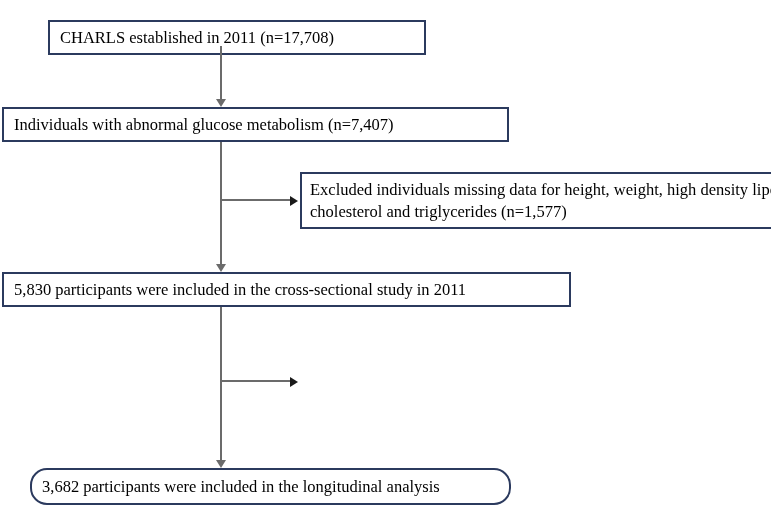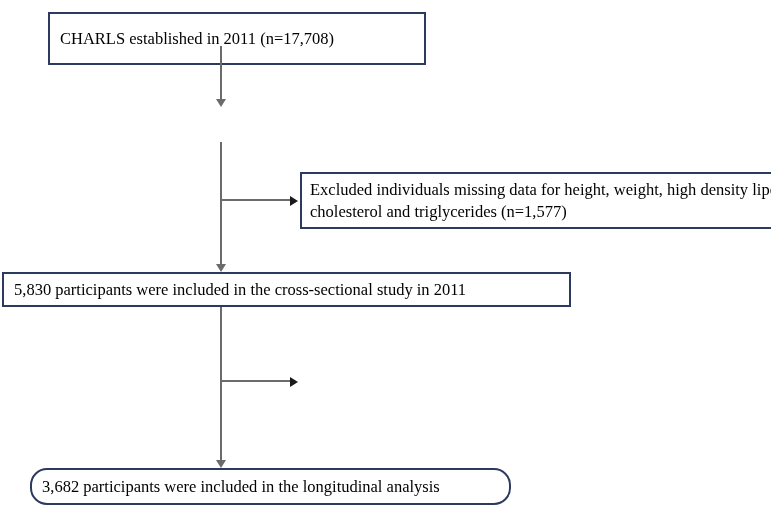--- a/index.html
+++ b/index.html
@@ -27,21 +27,21 @@
   .node .txt {
     display: block;
     width: 100%;
     padding: 0 10px;
     font-size: 16.5px;
     line-height: 1.30;
     color: #000000;
     white-space: pre-line;
   }
   
-  #box-established   { left: 48px;  top: 12px;   width: 378px; height: 53px; }
+  #box-established   { left: 48px;  top: 20px;   width: 378px; height: 35px; }
   #box-abnormal      { left: 2px;   top: 107px; width: 507px; height: 35px; }
   #box-cross         { left: 2px;   top: 272px; width: 569px; height: 35px; }
   #box-longitudinal  { left: 30px;  top: 468px; width: 481px; height: 37px; border-radius: 17px; }
   
   #box-excluded-1    { left: 300px; top: 172px; width: 557px; height: 57px; }
   #box-excluded-2    { left: 300px; top: 348px; width: 466px; height: 67px; }
   #box-excluded-1 .txt, #box-excluded-2 .txt { padding: 0 8px; }
 
   
   .conn {
@@ -81,20 +81,23 @@
 
 <div id="flowchart">
 
   <div class="node" id="box-established">
     <span class="txt">CHARLS established in 2011 (n=17,708)</span>
   </div>
 
   <div class="conn vline" id="conn-v1"></div>
   <div class="arrow-down" id="arrow-v1"></div>
 
+  <div class="node" id="box-abnormal">
+    <span class="txt">Individuals with abnormal glucose metabolism (n=7,407)</span>
+  </div>
 
   <div class="conn vline" id="conn-v2"></div>
   <div class="arrow-down" id="arrow-v2"></div>
   <div class="conn hline" id="conn-h1"></div>
   <div class="arrow-right" id="arrow-h1"></div>
 
   <div class="node" id="box-excluded-1">
     <span class="txt">Excluded individuals missing data for height, weight, high density lipoprotein cholesterol and triglycerides (n=1,577)</span>
   </div>
 

